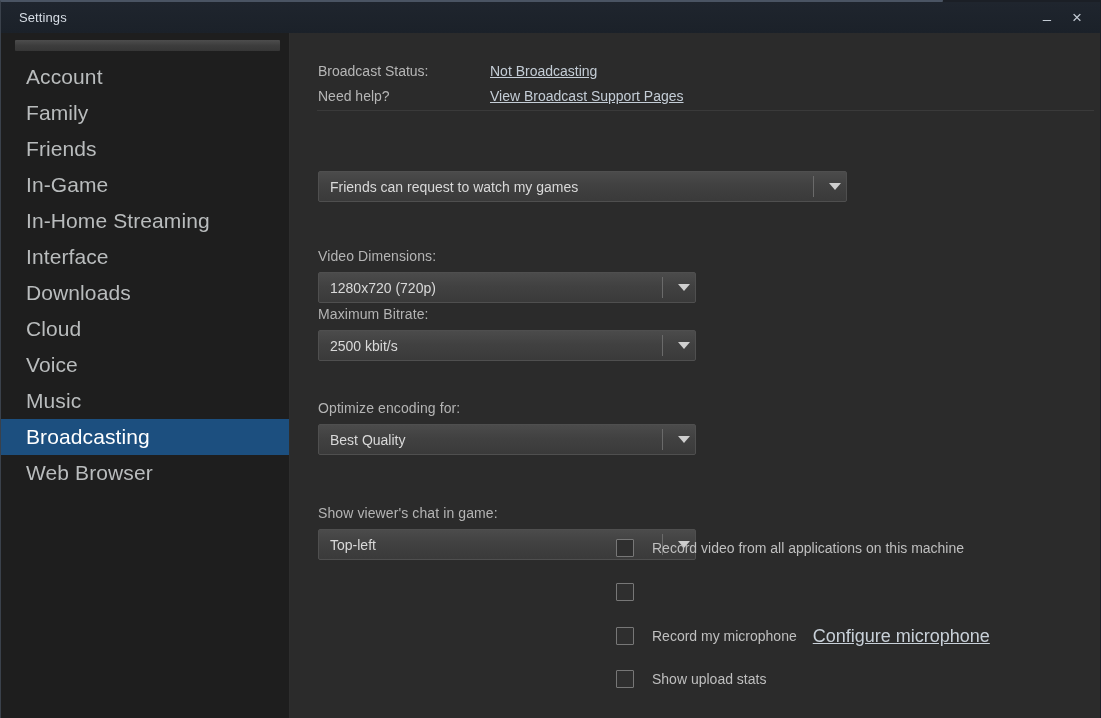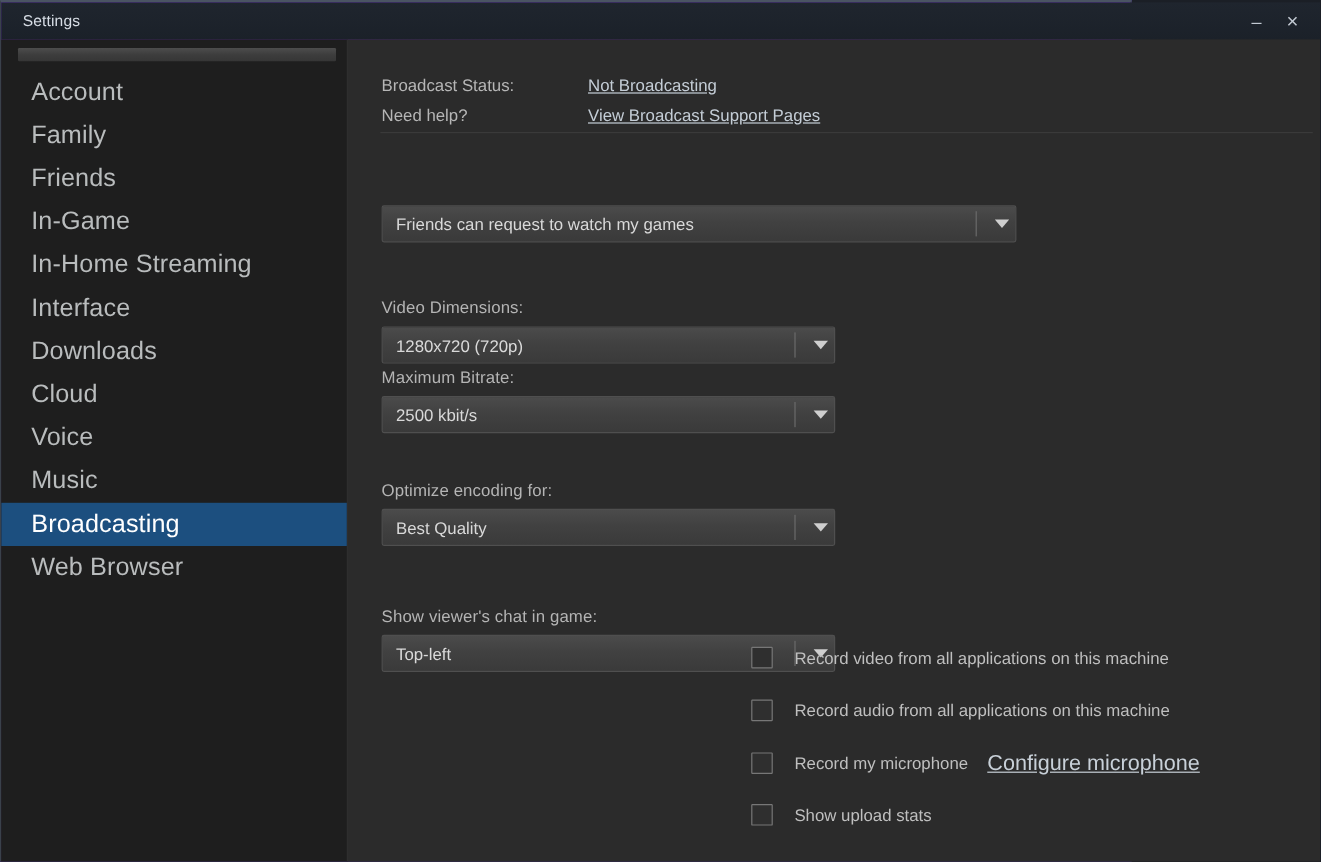--- a/index.html
+++ b/index.html
@@ -10,21 +10,21 @@
     overflow: hidden;
     background: #1b1f26;
     font-family: "Liberation Sans", sans-serif;
     -webkit-font-smoothing: antialiased;
   }
 
   #window {
     position: relative;
     width: 943px;
     height: 718px;
-    background: #6d28d9;
+    background: #f0abfc;
     border: 1px solid #3a414b;
     border-top: 2px solid #4a5463;
   }
 
   
   #titlebar {
     position: absolute;
     left: 0; top: 0;
     width: 1099px;
     height: 31px;
@@ -204,21 +204,21 @@
     display: block;
     width: 0; height: 0;
     border-left: 6px solid transparent;
     border-right: 6px solid transparent;
     border-top: 7px solid #cfcfcf;
   }
 
   
   .check-row {
     position: absolute;
-    left: 336px;
+    left: 326px;
     display: flex;
     align-items: center;
     height: 20px;
   }
   .checkbox {
     width: 18px;
     height: 18px;
     border: 1px solid #777777;
     background: #2f2f2f;
     border-radius: 1px;
@@ -364,21 +364,20 @@
             </div>
           </div>
         </div>
       <div id="checks-host">
           <div class="check-row" style="top: 505px;">
             <span class="checkbox"></span>
             <span class="check-label">Record video from all applications on this machine</span>
           </div>
           <div class="check-row" style="top: 549px;">
             <span class="checkbox"></span>
-            <span class="check-label">Record audio from all applications on this machine</span>
           </div>
           <div class="check-row" style="top: 593px;">
             <span class="checkbox"></span>
             <span class="check-label">Record my microphone</span>
             <span class="inline-link">Configure microphone</span>
           </div>
           <div class="check-row" style="top: 636px;">
             <span class="checkbox"></span>
             <span class="check-label">Show upload stats</span>
           </div>

